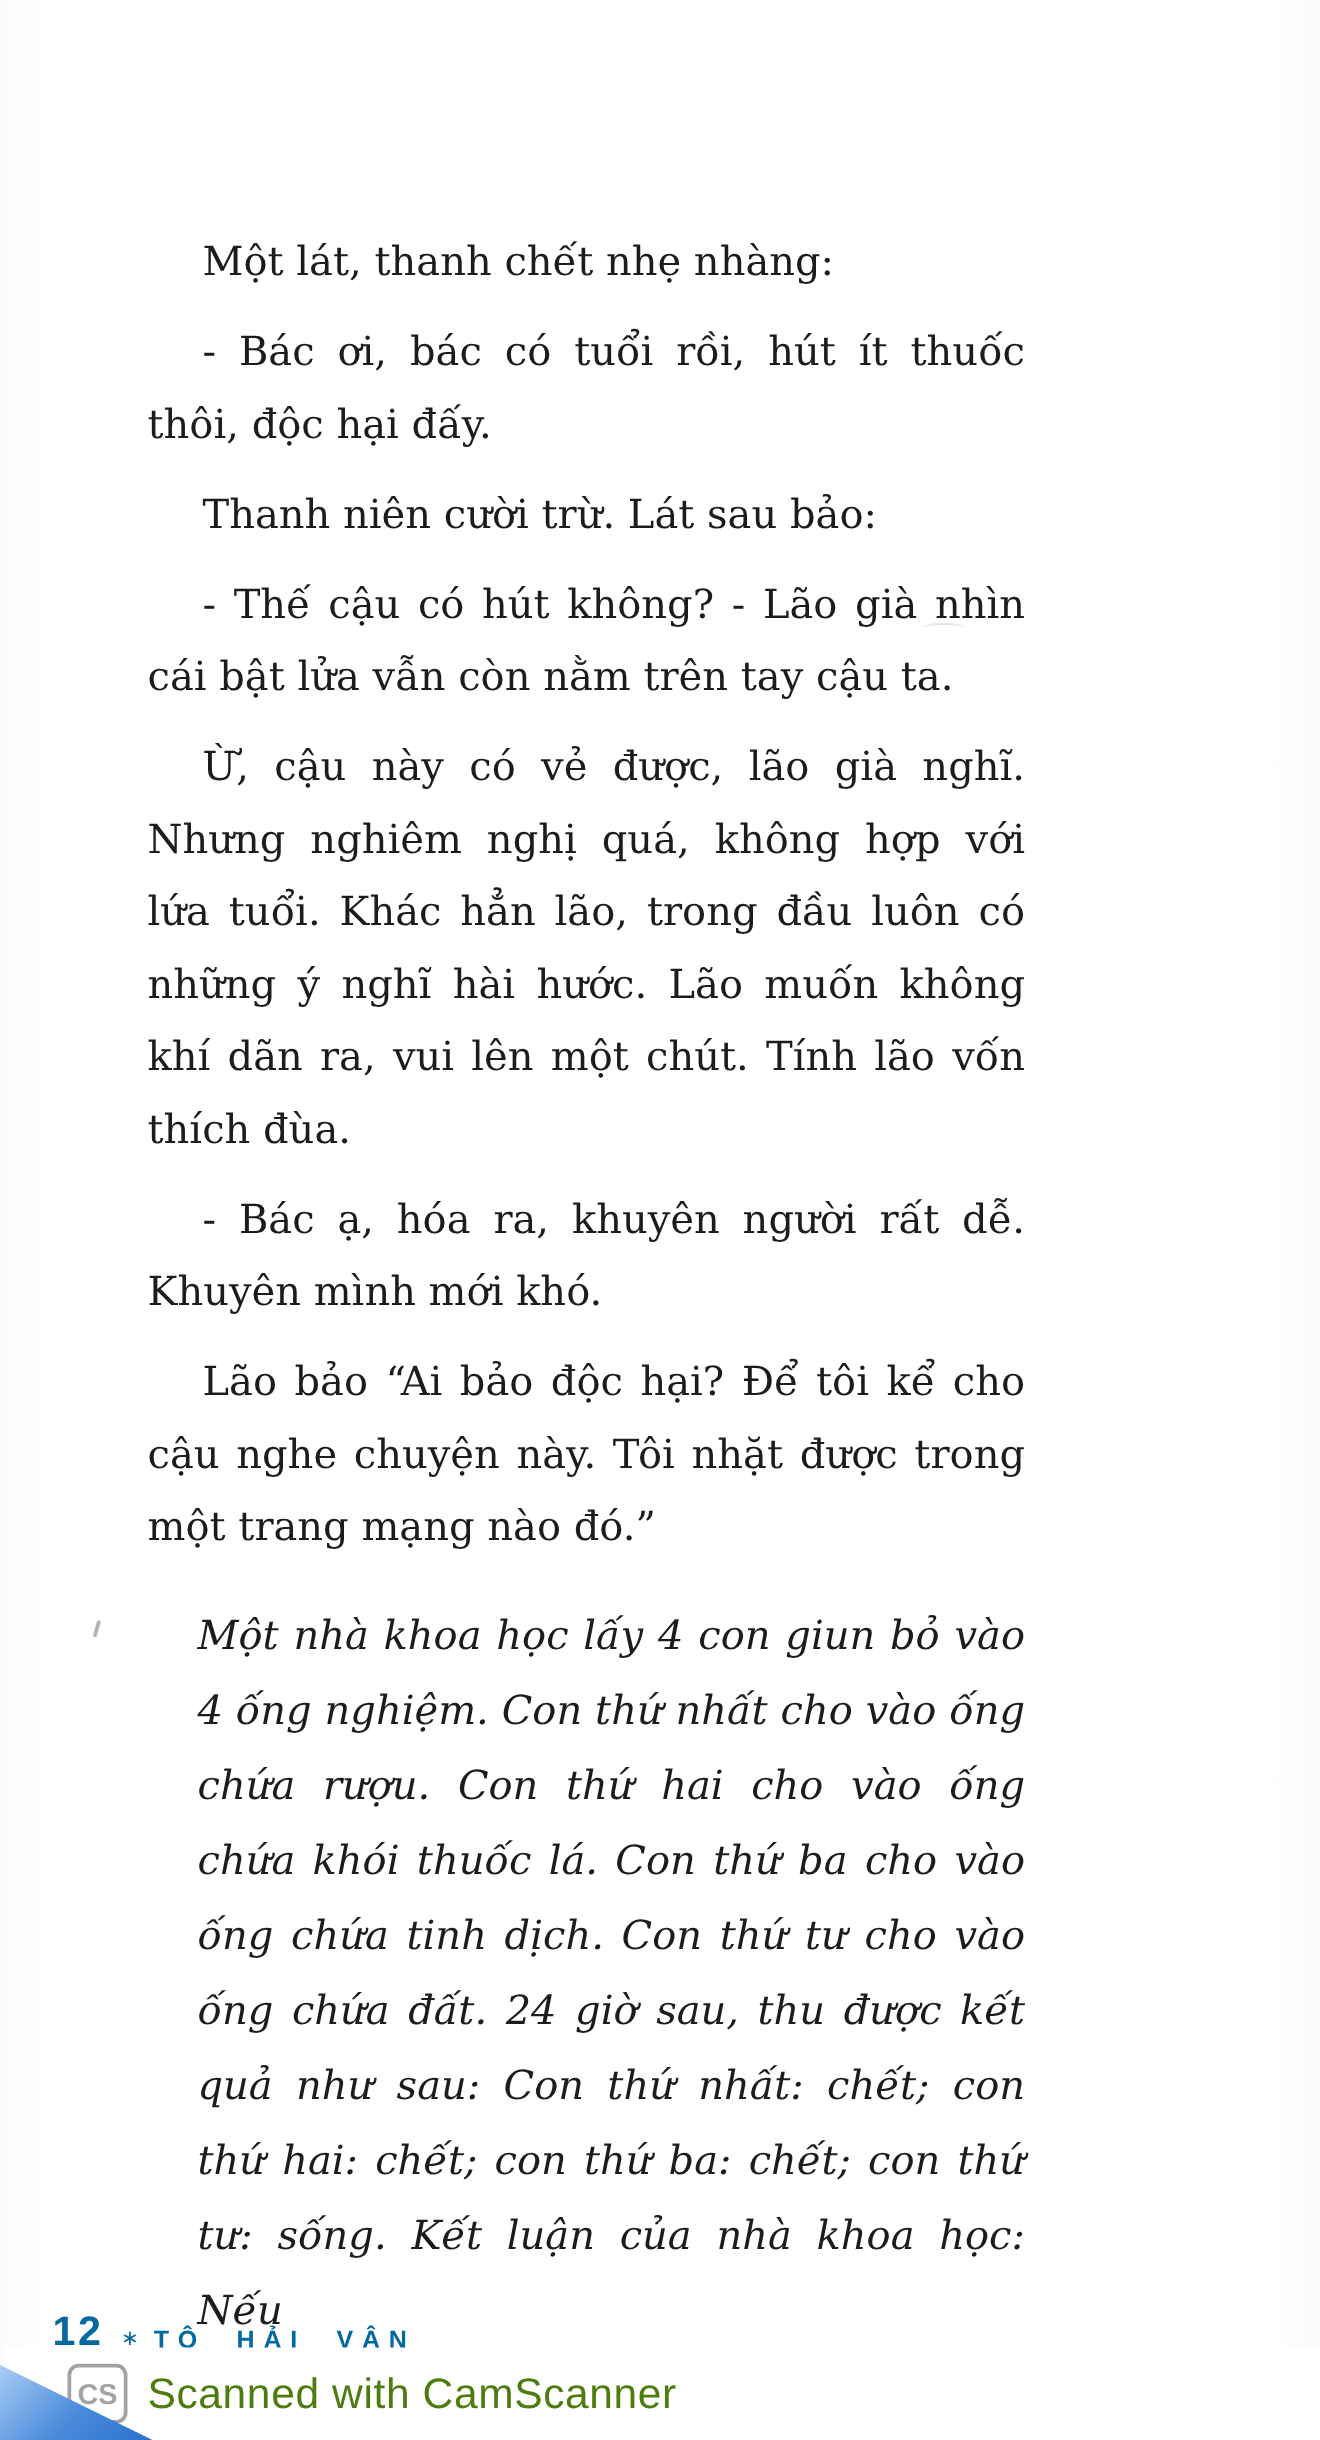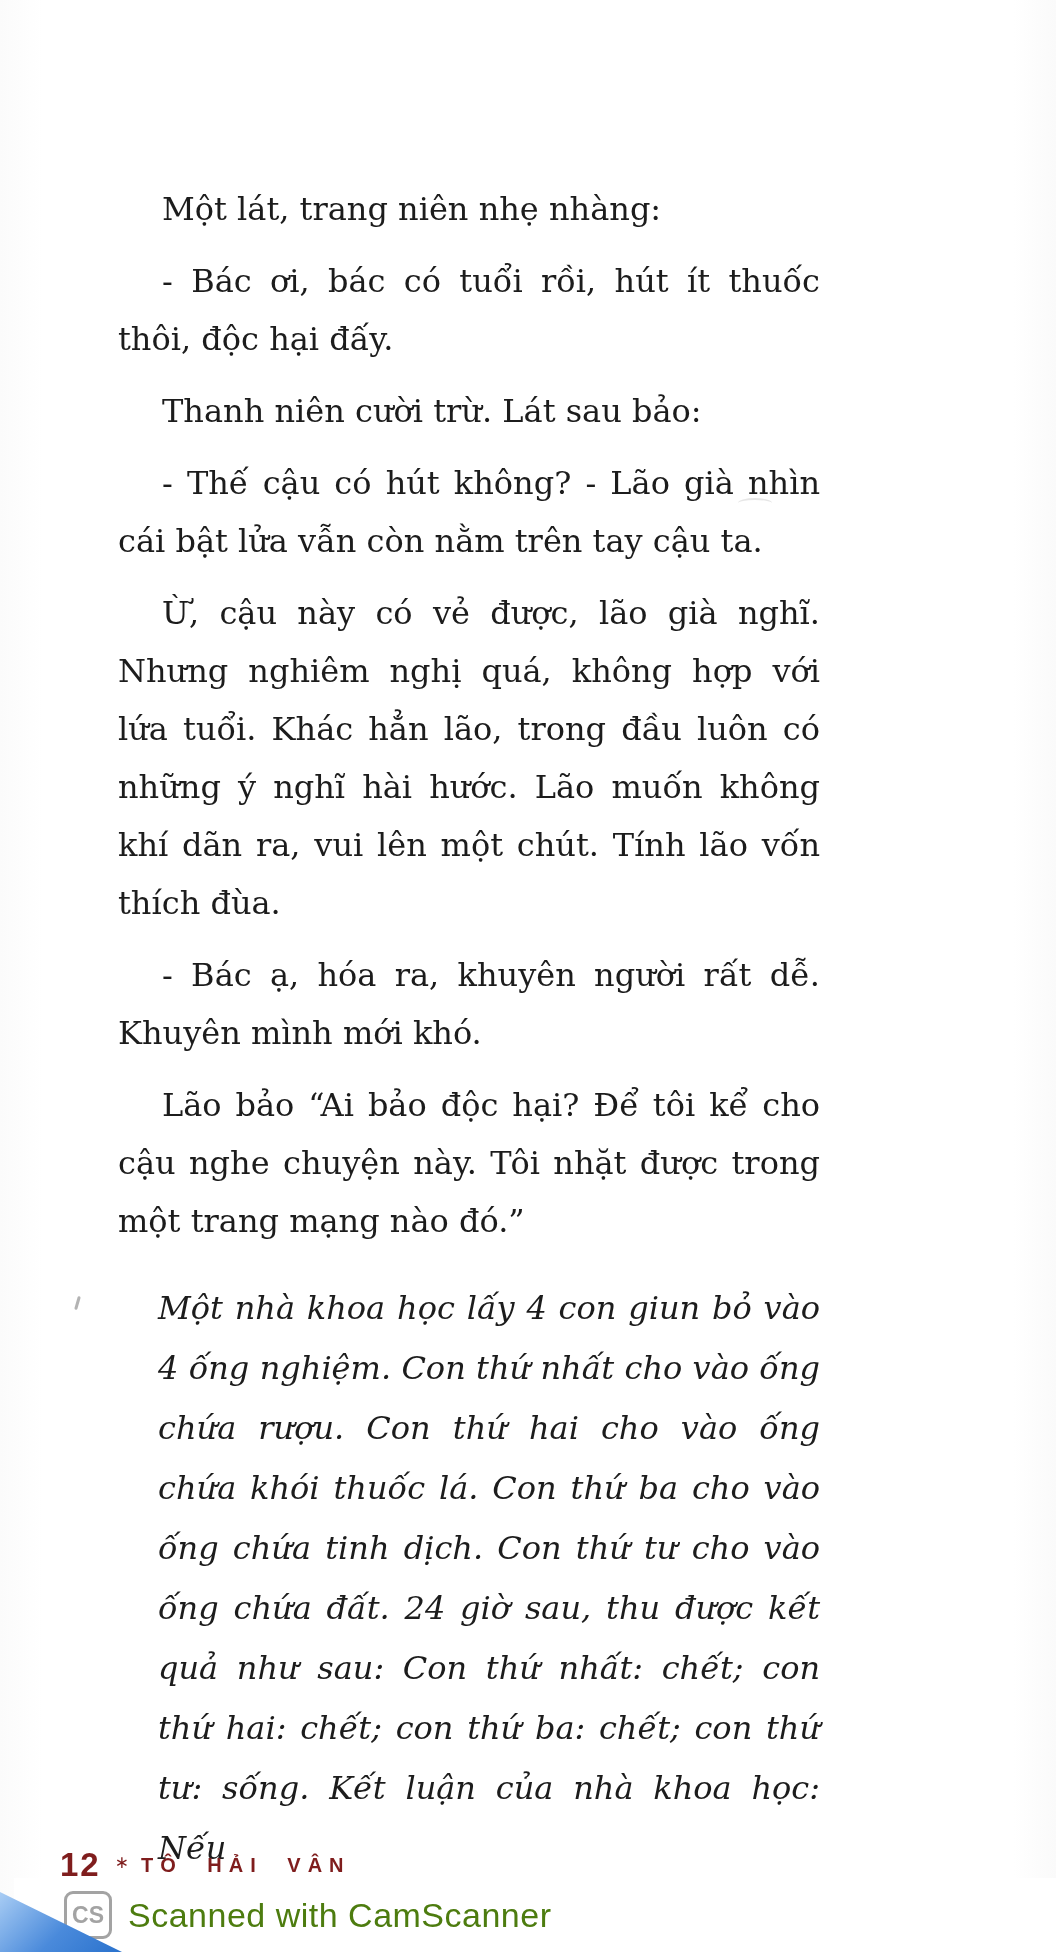--- a/index.html
+++ b/index.html
@@ -34,47 +34,47 @@
   }
   .para.quote {
     margin-top: 28px;
     padding-left: 40px;
     text-indent: 0;
     font-style: italic;
     line-height: 60px;
   }
   .page-footer {
     position: absolute;
-    left: 60px;
+    left: 42px;
     top: 1846px;
     display: flex;
-    align-items: center;
+    align-items: flex-end;
     font-family: "Liberation Sans", sans-serif;
-    color: #7f1d1d;
+    color: #0369a1;
   }
   .footer-number {
     font-size: 33px;
     font-weight: bold;
     letter-spacing: 2px;
   }
   .footer-sep {
     font-size: 17px;
     margin: 0 12px 0 14px;
     position: relative;
     top: -3px;
   }
   .footer-title {
     font-size: 20px;
     font-weight: bold;
     letter-spacing: 7px;
     word-spacing: 12px;
   }
   .scan-bar {
     position: absolute;
-    left: 14px;
+    left: 4px;
     right: 0;
     bottom: 0;
     height: 74px;
     background: rgba(255,255,255,0.96);
     display: flex;
     align-items: center;
     padding-left: 50px;
     box-sizing: border-box;
   }
   .cs-logo {
@@ -128,21 +128,21 @@
     border-radius: 50%;
     opacity: 0.7;
   }
 </style>
 </head>
 <body>
 
 <div class="page">
 
   <main class="text-block">
-    <p class="para">Một lát, trang niên nhẹ nhàng:</p>
+    <p class="para">Một lát, thanh chết nhẹ nhàng:</p>
     <p class="para">- Bác ơi, bác có tuổi rồi, hút ít thuốc thôi, độc hại đấy.</p>
     <p class="para">Thanh niên cười trừ. Lát sau bảo:</p>
     <p class="para">- Thế cậu có hút không? - Lão già nhìn cái bật lửa vẫn còn nằm trên tay cậu ta.</p>
     <p class="para">Ừ, cậu này có vẻ được, lão già nghĩ. Nhưng nghiêm nghị quá, không hợp với lứa tuổi. Khác hẳn lão, trong đầu luôn có những ý nghĩ hài hước. Lão muốn không khí dãn ra, vui lên một chút. Tính lão vốn thích đùa.</p>
     <p class="para">- Bác ạ, hóa ra, khuyên người rất dễ. Khuyên mình mới khó.</p>
     <p class="para">Lão bảo “Ai bảo độc hại? Để tôi kể cho cậu nghe chuyện này. Tôi nhặt được trong một trang mạng nào đó.”</p>
     <p class="para quote">Một nhà khoa học lấy 4 con giun bỏ vào 4 ống nghiệm. Con thứ nhất cho vào ống chứa rượu. Con thứ hai cho vào ống chứa khói thuốc lá. Con thứ ba cho vào ống chứa tinh dịch. Con thứ tư cho vào ống chứa đất. 24 giờ sau, thu được kết quả như sau: Con thứ nhất: chết; con thứ hai: chết; con thứ ba: chết; con thứ tư: sống. Kết luận của nhà khoa học: Nếu</p>
   </main>
 
   <span class="artifact"></span>

